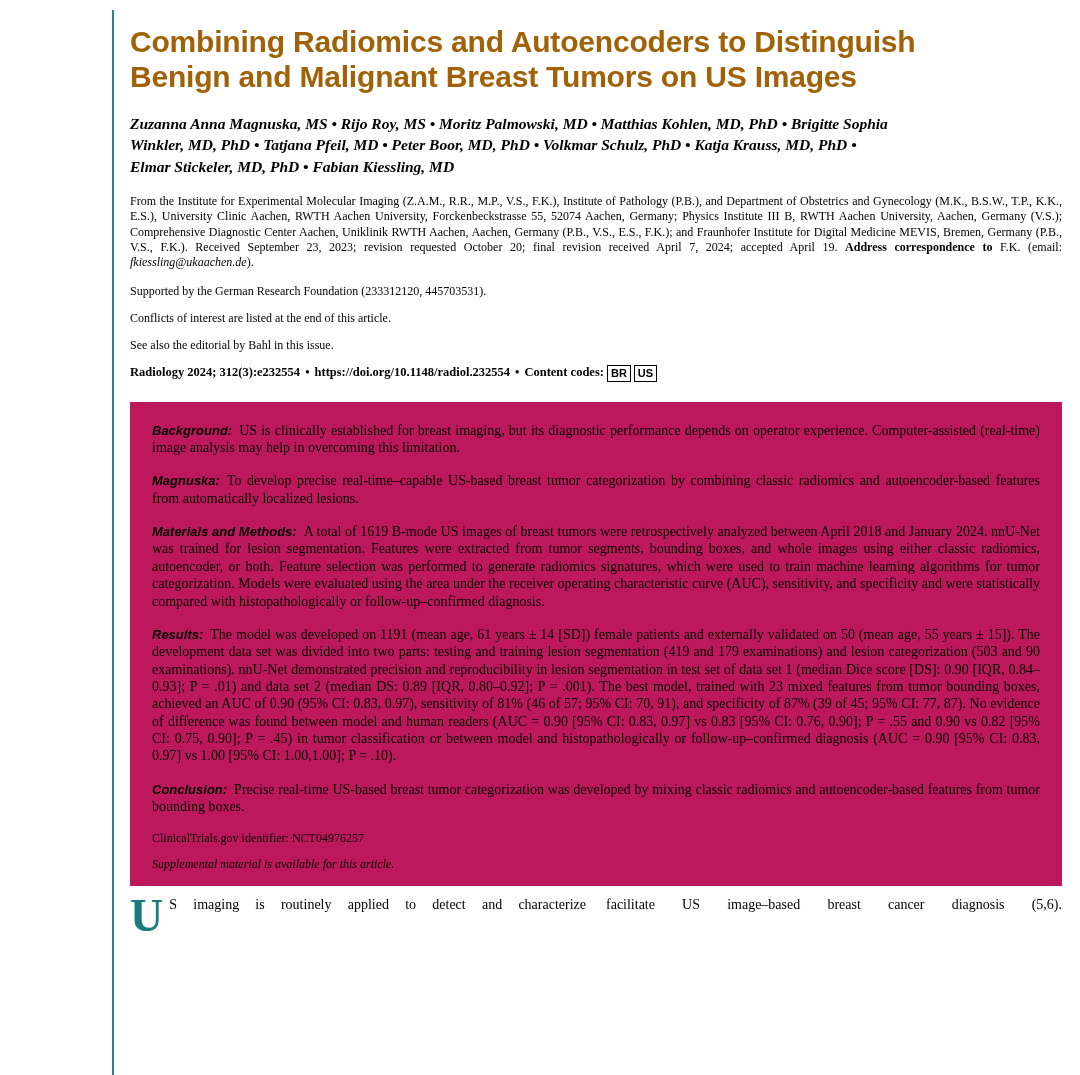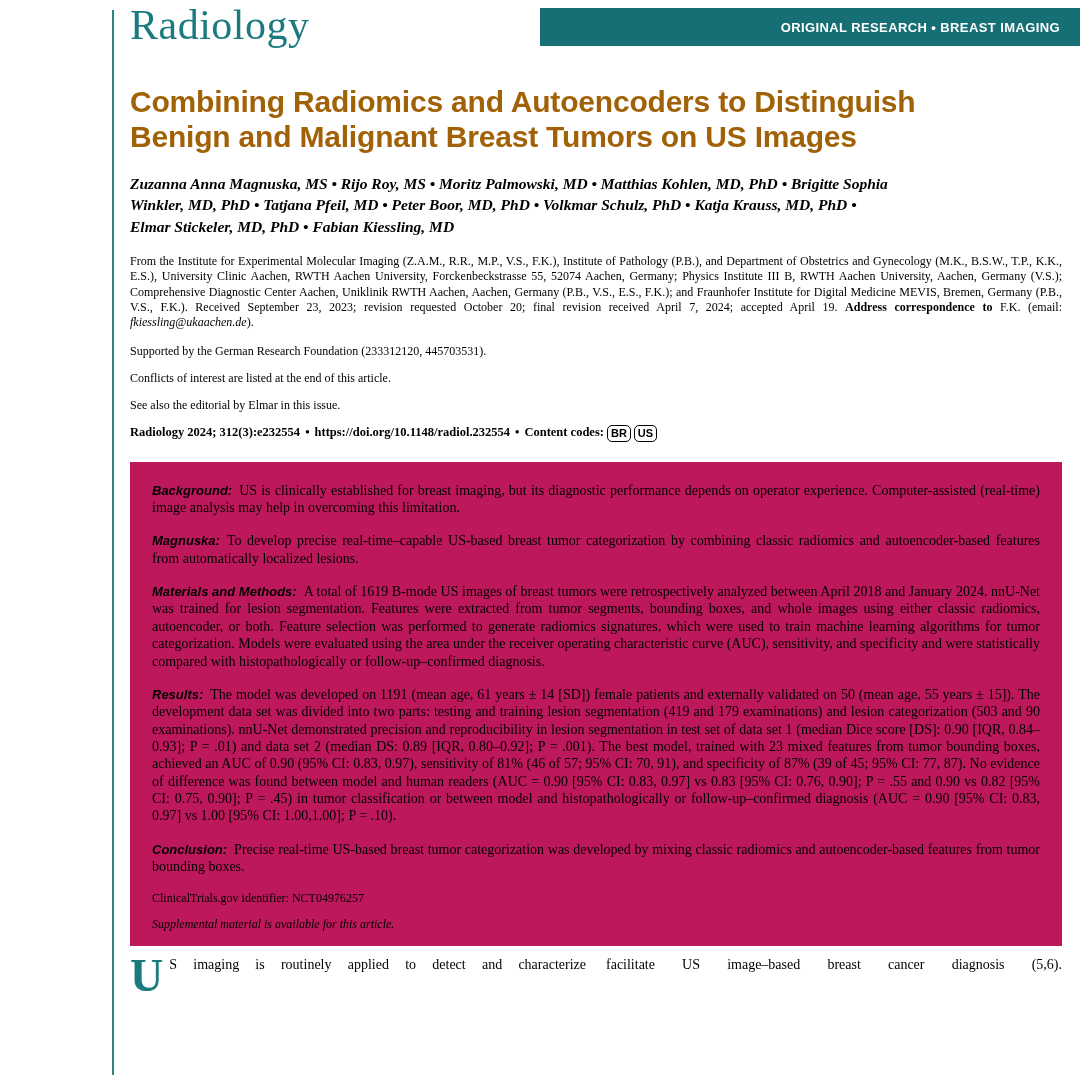--- a/index.html
+++ b/index.html
@@ -55,21 +55,21 @@
     margin: 0 0 13px 0;
   }
   .affil .corr-label { font-weight: bold; }
   .affil .email { font-style: italic; }
 
   .note { font-size: 12px; margin: 0 0 12px 0; }
 
   .citation { font-size: 12.5px; font-weight: bold; margin: 2px 0 0 0; }
   .citation .bullet { margin: 0 5px; }
   .code-box {
-    display: inline-block; border: 1.5px solid #000; border-radius: 5px;
+    display: inline-block; border: 1.5px solid #000; border-radius: 0;
     padding: 0 3px; margin-left: 3px; vertical-align: middle;
     font-family: "Liberation Sans", sans-serif; font-weight: bold;
     font-size: 11px; line-height: 15px;
   }
 
   
   .abstract {
     background: #be185d; margin-top: 20px;
     padding: 20px 22px 14px 22px;
   }
@@ -98,40 +98,34 @@
     margin: 2px 6px 0 0;
   }
 </style>
 </head>
 <body>
 
 <div class="page">
 
   <div class="left-rule"></div>
 
-  <header class="masthead">
-    <div class="logo">Radiology</div>
-    <div class="banner">
-      <span class="banner-text">ORIGINAL RESEARCH • BREAST IMAGING</span>
-    </div>
-  </header>
 
   <main class="content">
 
     <h1 class="title">Combining Radiomics and Autoencoders to Distinguish Benign and Malignant Breast Tumors on US Images</h1>
 
     <p class="authors">Zuzanna Anna Magnuska, MS • Rijo Roy, MS • Moritz Palmowski, MD • Matthias Kohlen, MD, PhD • Brigitte Sophia Winkler, MD, PhD • Tatjana Pfeil, MD • Peter Boor, MD, PhD • Volkmar Schulz, PhD • Katja Krauss, MD, PhD • Elmar Stickeler, MD, PhD • Fabian Kiessling, MD</p>
 
     <p class="affil">
       <span>From the Institute for Experimental Molecular Imaging (Z.A.M., R.R., M.P., V.S., F.K.), Institute of Pathology (P.B.), and Department of Obstetrics and Gynecology (M.K., B.S.W., T.P., K.K., E.S.), University Clinic Aachen, RWTH Aachen University, Forckenbeckstrasse 55, 52074 Aachen, Germany; Physics Institute III B, RWTH Aachen University, Aachen, Germany (V.S.); Comprehensive Diagnostic Center Aachen, Uniklinik RWTH Aachen, Aachen, Germany (P.B., V.S., E.S., F.K.); and Fraunhofer Institute for Digital Medicine MEVIS, Bremen, Germany (P.B., V.S., F.K.). Received September 23, 2023; revision requested October 20; final revision received April 7, 2024; accepted April 19. </span><b class="corr-label">Address correspondence to</b><span> F.K. (email: </span><i class="email">fkiessling@ukaachen.de</i><span>).</span>
     </p>
 
     <p class="note">Supported by the German Research Foundation (233312120, 445703531).</p>
     <p class="note">Conflicts of interest are listed at the end of this article.</p>
-    <p class="note">See also the editorial by Elmar in this issue.</p>
+    <p class="note">See also the editorial by Bahl in this issue.</p>
 
     <p class="citation">
       <span>Radiology 2024; 312(3):e232554</span><span class="bullet">•</span><span>https://doi.org/10.1148/radiol.232554</span><span class="bullet">•</span><span>Content codes:</span><span class="code-box">BR</span><span class="code-box">US</span>
     </p>
 
     <section class="abstract">
       <p class="abs-para">
         <span class="abs-label">Background:</span><span>US is clinically established for breast imaging, but its diagnostic performance depends on operator experience. Computer-assisted (real-time) image analysis may help in overcoming this limitation.</span>
       </p>
       <p class="abs-para">

